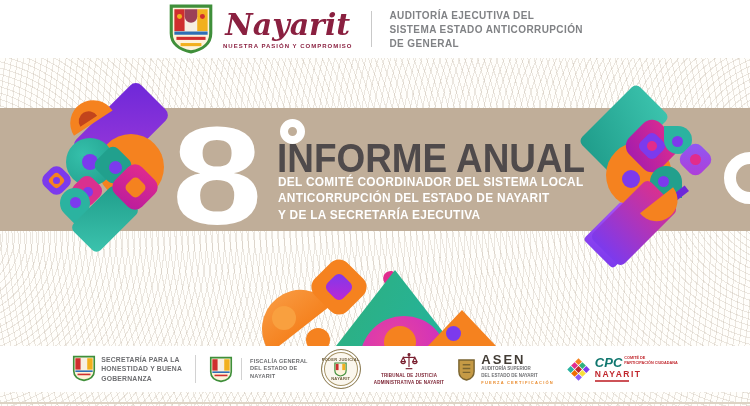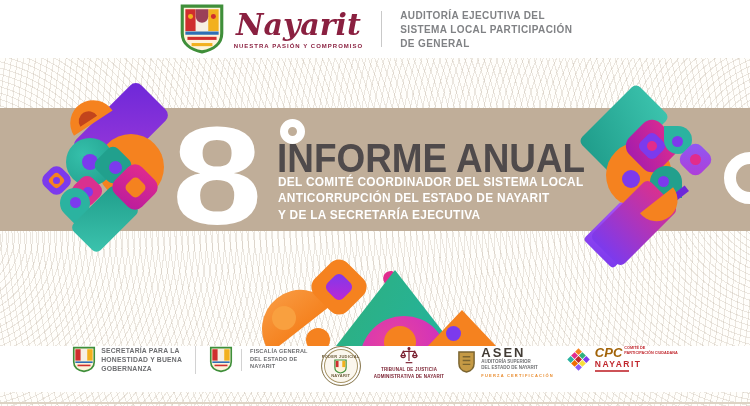--- a/index.html
+++ b/index.html
@@ -36,38 +36,38 @@
   .main-title{left:277px;top:138px;font-size:41px;font-weight:bold;color:#4f4a4b;line-height:1;
               transform:scaleX(0.9);transform-origin:left top;white-space:nowrap;}
   .subtl{left:278px;top:174px;transform:scaleX(0.95);transform-origin:left top;}
   .subtl div{font-size:12.5px;font-weight:bold;color:#fff;letter-spacing:.3px;line-height:16.4px;white-space:nowrap;}
   .sched{left:0;top:230px;width:750px;text-align:center;font-size:31px;font-weight:bold;color:#f26d21;
          letter-spacing:.3px;white-space:nowrap;}
   .sched .bullet{font-size:16px;position:relative;top:-5px;margin:0 9px;}
   .sr{position:absolute;width:1px;height:1px;overflow:hidden;clip-path:inset(50%);white-space:nowrap;}
   
   .ftr{position:absolute;top:346px;left:0;right:0;height:46px;background:#fff;
-       display:flex;align-items:flex-start;justify-content:center;gap:13px;z-index:6;}
+       display:flex;align-items:center;justify-content:center;gap:13px;z-index:6;}
   .lg{display:flex;align-items:center;gap:5px;}
   .lg .col{display:flex;flex-direction:column;}
   .t1 div{font-size:6.8px;font-weight:bold;color:#6d6e71;line-height:1.35;letter-spacing:.2px;}
   .t2 div{font-size:5.6px;font-weight:bold;color:#6d6e71;line-height:1.35;letter-spacing:.2px;}
   .fsep{width:1px;height:28px;background:#d2d2d2;}
   .fsep-s{width:1px;height:22px;background:#d2d2d2;margin:0 3px;}
   .seal{width:40px;height:40px;border-radius:50%;border:1px solid #8a7a52;box-sizing:border-box;
         box-shadow:inset 0 0 0 2px #fff, inset 0 0 0 3px #a89567;
         display:flex;flex-direction:column;align-items:center;justify-content:center;background:#fbf7ee;}
   .seal .arc{font-size:4px;font-weight:bold;color:#6b5a3a;letter-spacing:.3px;line-height:1;}
   .trib{display:flex;flex-direction:column;align-items:center;gap:1px;}
   .trib .ln div{font-size:4.5px;font-weight:bold;color:#7a2030;line-height:1.45;letter-spacing:.2px;text-align:center;}
   .asen-a{font-size:13px;font-weight:bold;letter-spacing:2px;color:#423c35;line-height:1;}
   .asen-l div{font-size:4.5px;font-weight:bold;color:#6d6e71;line-height:1.4;}
   .asen-t{font-size:4px;font-weight:bold;color:#e98b2d;letter-spacing:1.2px;margin-top:1px;}
   .cpc-row{display:flex;align-items:flex-start;gap:2px;}
-  .cpc-a{font-size:13px;font-weight:bold;font-style:italic;color:#a16207;line-height:1;}
+  .cpc-a{font-size:13px;font-weight:bold;font-style:italic;color:#0f766e;line-height:1;}
   .cpc-l div{font-size:3.8px;font-weight:bold;color:#c1272d;line-height:1.35;}
   .cpc-r{font-size:8.5px;font-weight:bold;letter-spacing:1.5px;color:#c1272d;line-height:1.2;}
   .cpc-bar{width:34px;height:2px;background:#c1272d;margin-top:1px;opacity:.8;}
   .bottom-line{position:absolute;left:0;right:0;top:402px;height:1.5px;background:#ddd3c4;z-index:7;}
 </style>
 </head>
 <body>
 
 <div class="page">
 
@@ -86,21 +86,21 @@
         <path d="M12 40h20" stroke="#f2b01e" stroke-width="3"></path>
       </svg>
       <div class="brand-txt">
         <div class="brand-name">Nayarit</div>
         <div class="brand-tag">NUESTRA PASIÓN Y COMPROMISO</div>
       </div>
     </div>
     <div class="hdr-div"></div>
     <div class="org">
       <div>AUDITORÍA EJECUTIVA DEL</div>
-      <div>SISTEMA LOCAL PARTICIPACIÓN</div>
+      <div>SISTEMA ESTADO ANTICORRUPCIÓN</div>
       <div>DE GENERAL</div>
     </div>
   </header>
 
   <div class="band"></div>
 
   <div class="art">
     <div class="ring-notch"></div>
 
     <div>

